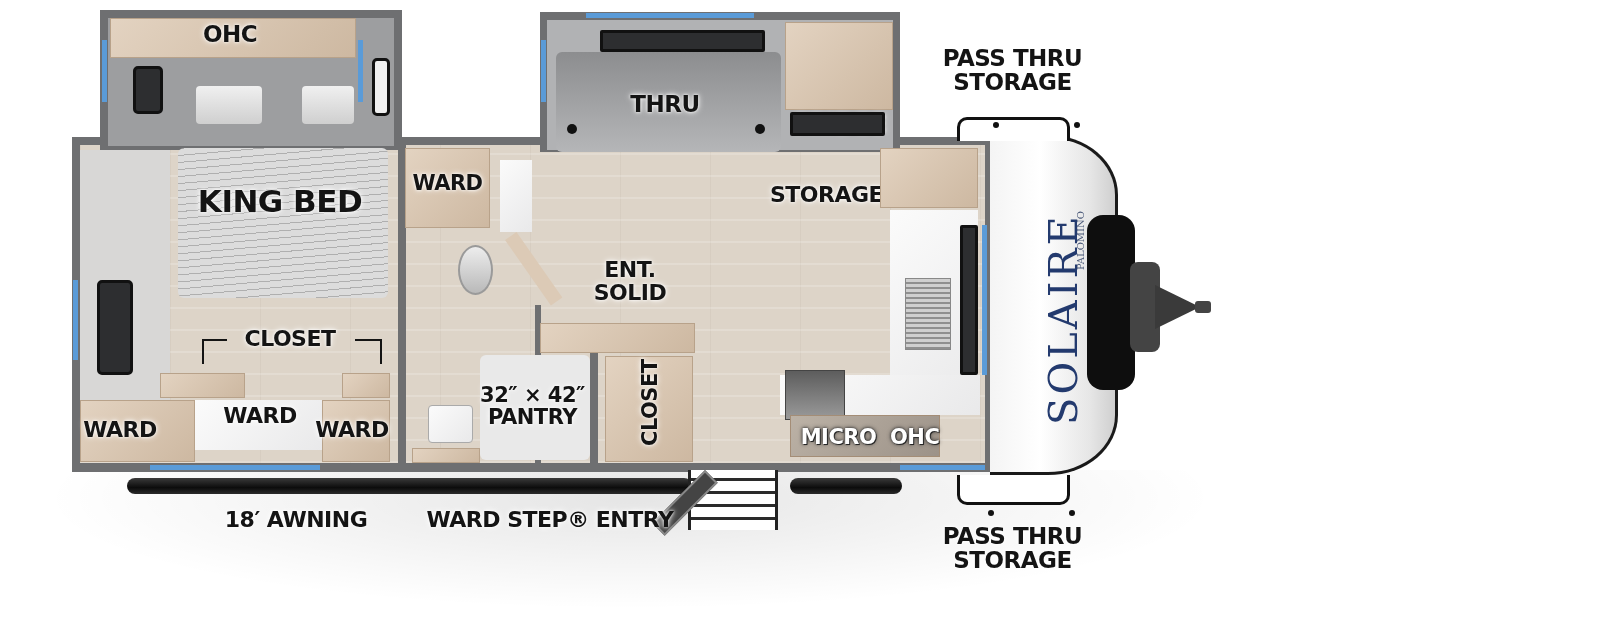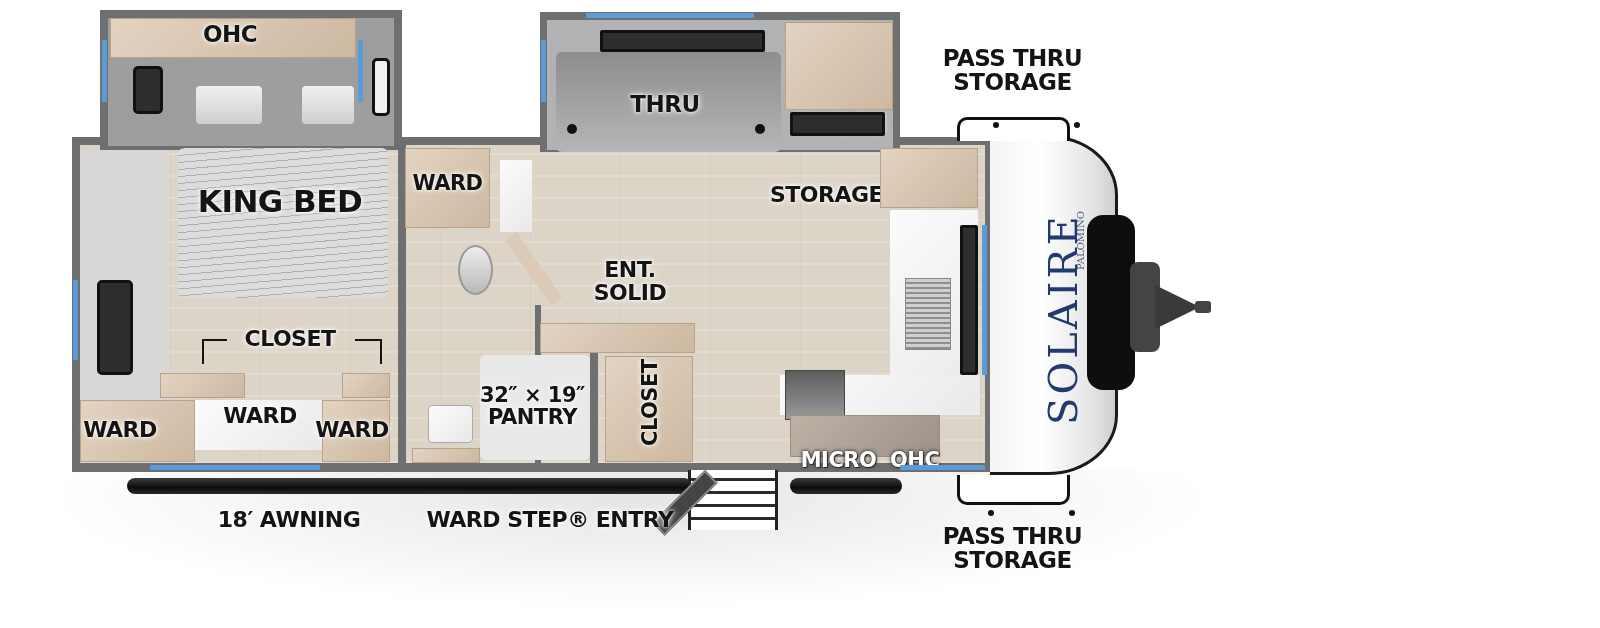--- a/index.html
+++ b/index.html
@@ -96,21 +96,21 @@
 
   <div class="abs wall" style="left:398px;top:145px;width:8px;height:320px;"></div>
 
   <div class="abs cab" style="left:405px;top:148px;width:85px;height:80px;"></div>
   <div class="abs label" style="left:405px;top:172px;width:85px;font-size:21px;">WARD</div>
   <div class="abs counter" style="left:500px;top:160px;width:32px;height:72px;"></div>
   <div class="abs" style="left:458px;top:245px;width:35px;height:50px;border-radius:50%;background:linear-gradient(180deg,#ededed,#b9b9b9);border:2px solid #9a9a9a;"></div>
   <div class="abs wall" style="left:535px;top:305px;width:6px;height:160px;"></div>
   <div class="abs counter" style="left:480px;top:355px;width:110px;height:105px;border-radius:6px;background:#e9e9e9;"></div>
   <div class="abs label" style="left:475px;top:384px;width:115px;font-size:21px;">
-    <div>32″ × 19″</div>
+    <div>32″ × 42″</div>
     <div>PANTRY</div>
   </div>
   <div class="abs counter" style="left:428px;top:405px;width:45px;height:38px;border:1px solid #aaa;border-radius:4px;"></div>
   <div class="abs cab" style="left:412px;top:448px;width:68px;height:15px;"></div>
 
   <div class="abs" style="left:505px;top:240px;width:14px;height:80px;background:#dccab6;transform:rotate(-35deg);transform-origin:top left;"></div>
   <div class="abs label" style="left:570px;top:258px;width:120px;font-size:22px;">
     <div>ENT.</div>
     <div>SOLID</div>
   </div>
@@ -136,21 +136,21 @@
 
   <div class="abs label" style="left:770px;top:183px;width:105px;font-size:22px;">STORAGE</div>
   <div class="abs cab" style="left:880px;top:148px;width:98px;height:60px;"></div>
   <div class="abs counter" style="left:890px;top:210px;width:88px;height:200px;"></div>
   <div class="abs" style="left:905px;top:278px;width:46px;height:72px;background:repeating-linear-gradient(0deg,#8f8f8f 0 2px,#cfcfcf 2px 5px);border:1px solid #888;"></div>
   <div class="abs tv" style="left:960px;top:225px;width:18px;height:150px;border-radius:2px;"></div>
   <div class="abs window" style="left:982px;top:225px;width:5px;height:150px;"></div>
   <div class="abs counter" style="left:780px;top:375px;width:200px;height:40px;"></div>
   <div class="abs" style="left:785px;top:370px;width:60px;height:50px;background:linear-gradient(180deg,#5d5d5d,#9a9a9a);border:1px solid #444;"></div>
   <div class="abs cab-dark" style="left:790px;top:415px;width:150px;height:42px;background:linear-gradient(135deg,#bcb2a6,#9c9288);"></div>
-  <div class="abs label label-inv" style="left:795px;top:426px;width:150px;font-size:21px;white-space:pre;margin-top:23px;">MICRO  OHC</div>
+  <div class="abs label label-inv" style="left:795px;top:426px;width:150px;font-size:21px;white-space:pre;">MICRO  OHC</div>
   <div class="abs window" style="left:900px;top:465px;width:85px;height:5px;"></div>
 
   <div class="abs cap" style="left:990px;top:135px;width:128px;height:340px;"></div>
   <div class="abs cap-window" style="left:1087px;top:215px;width:48px;height:175px;"></div>
   <div class="abs brand" style="left:1040px;top:425px;">SOLAIRE</div>
   <div class="abs brand-sub" style="left:1075px;top:270px;">PALOMINO</div>
 
   <div class="abs hitch" style="left:1130px;top:262px;width:30px;height:90px;border-radius:8px;"></div>
   <div class="abs" style="left:1155px;top:285px;width:0;height:0;border-top:22px solid transparent;border-bottom:22px solid transparent;border-left:45px solid #3a3a3a;"></div>
   <div class="abs hitch" style="left:1195px;top:301px;width:16px;height:12px;border-radius:3px;"></div>
@@ -166,18 +166,18 @@
     <div>PASS THRU</div>
     <div>STORAGE</div>
   </div>
   <div class="abs label" style="left:935px;top:524px;width:155px;font-size:23px;">
     <div>PASS THRU</div>
     <div>STORAGE</div>
   </div>
 
   <div class="abs awning" style="left:127px;top:478px;width:565px;height:16px;"></div>
   <div class="abs awning" style="left:790px;top:478px;width:112px;height:16px;"></div>
-  <div class="abs label" style="left:204px;top:508px;width:170px;font-size:22px;">18′ AWNING</div>
+  <div class="abs label" style="left:211px;top:508px;width:170px;font-size:22px;">18′ AWNING</div>
 
   <div class="abs" style="left:688px;top:470px;width:90px;height:60px;border-left:3px solid #222;border-right:3px solid #222;background:repeating-linear-gradient(0deg,#fff 0 10px,#2a2a2a 10px 13px);"></div>
   <div class="abs" style="left:705px;top:470px;width:18px;height:75px;background:#444;border:2px solid #888;transform:rotate(45deg);transform-origin:top left;"></div>
   <div class="abs label" style="left:420px;top:508px;width:260px;font-size:22px;">WARD STEP® ENTRY</div>
 </div>
 
 </body></html>

